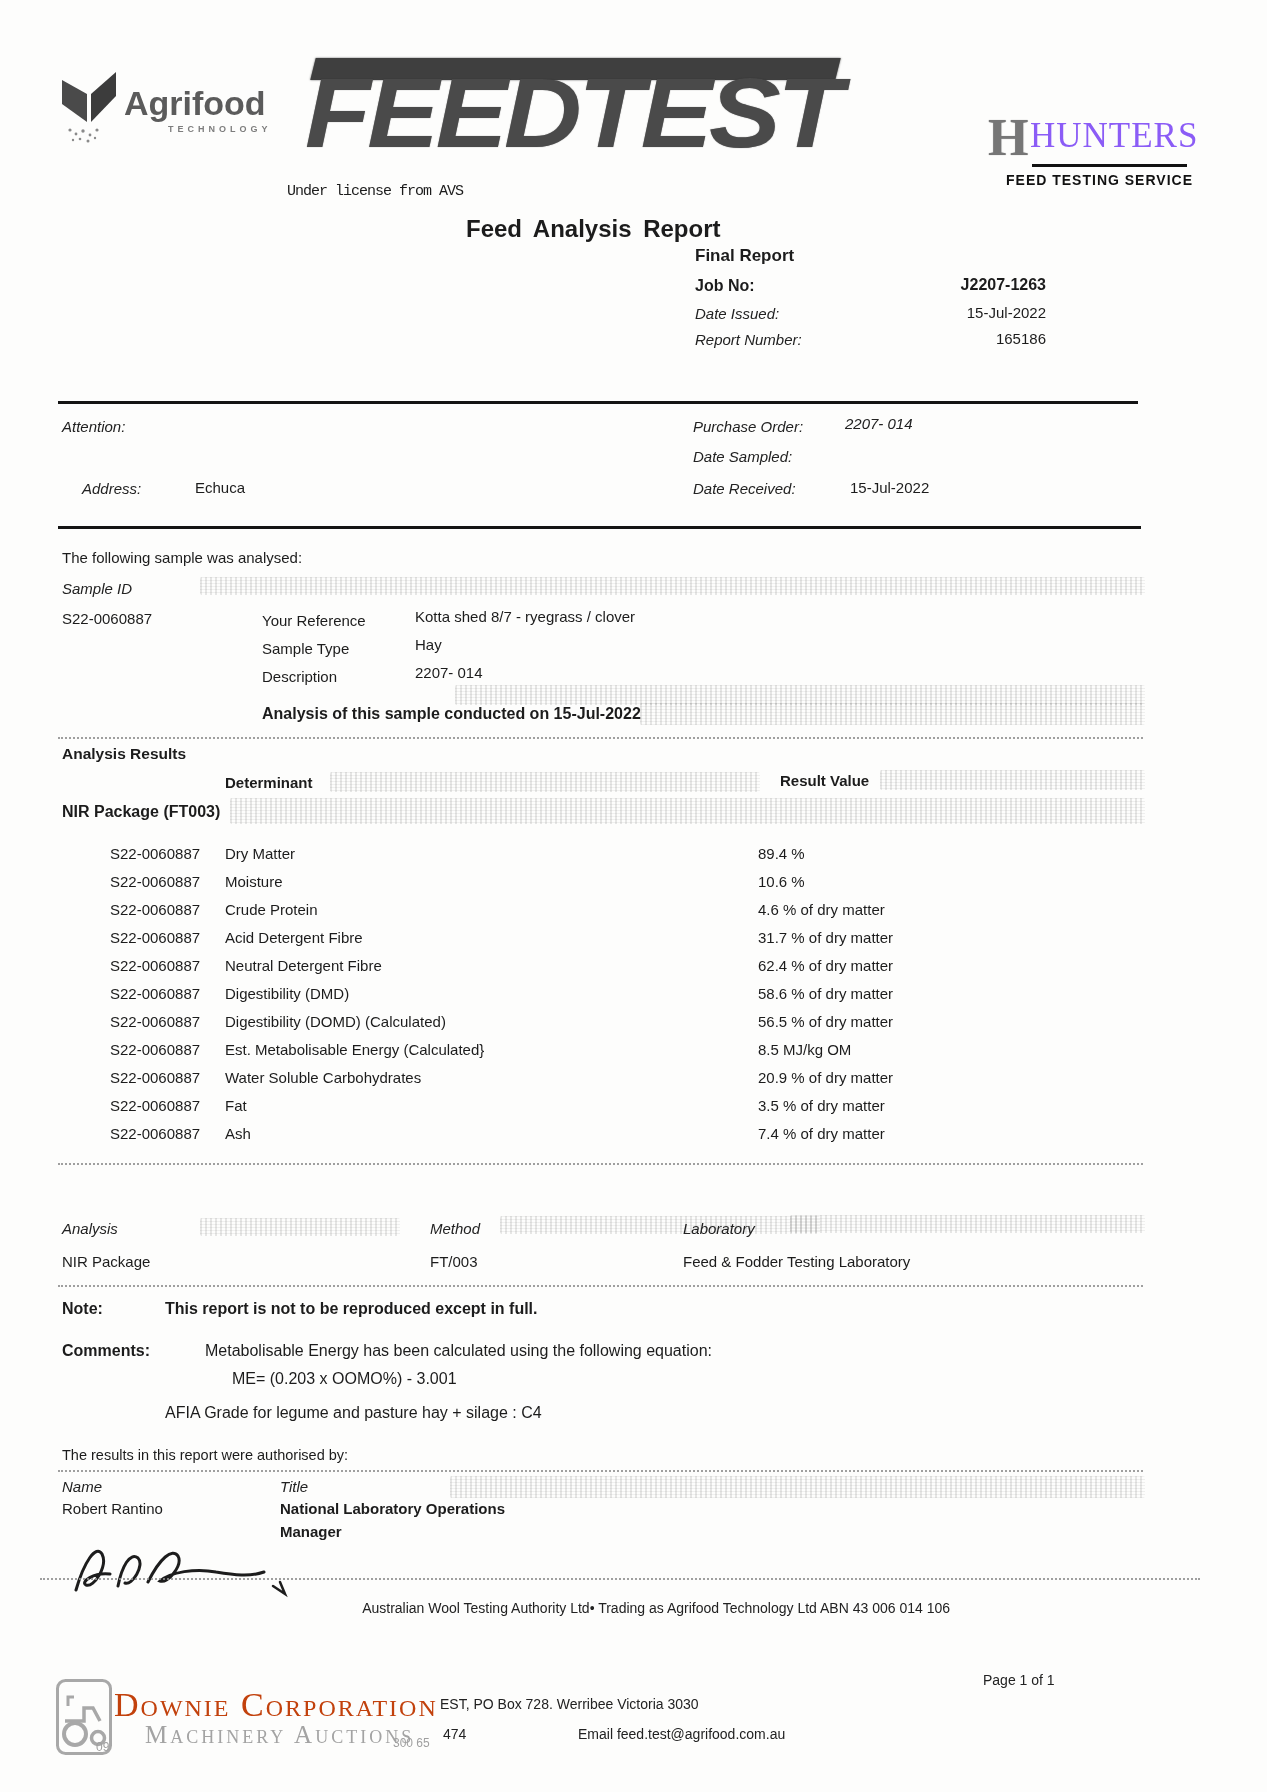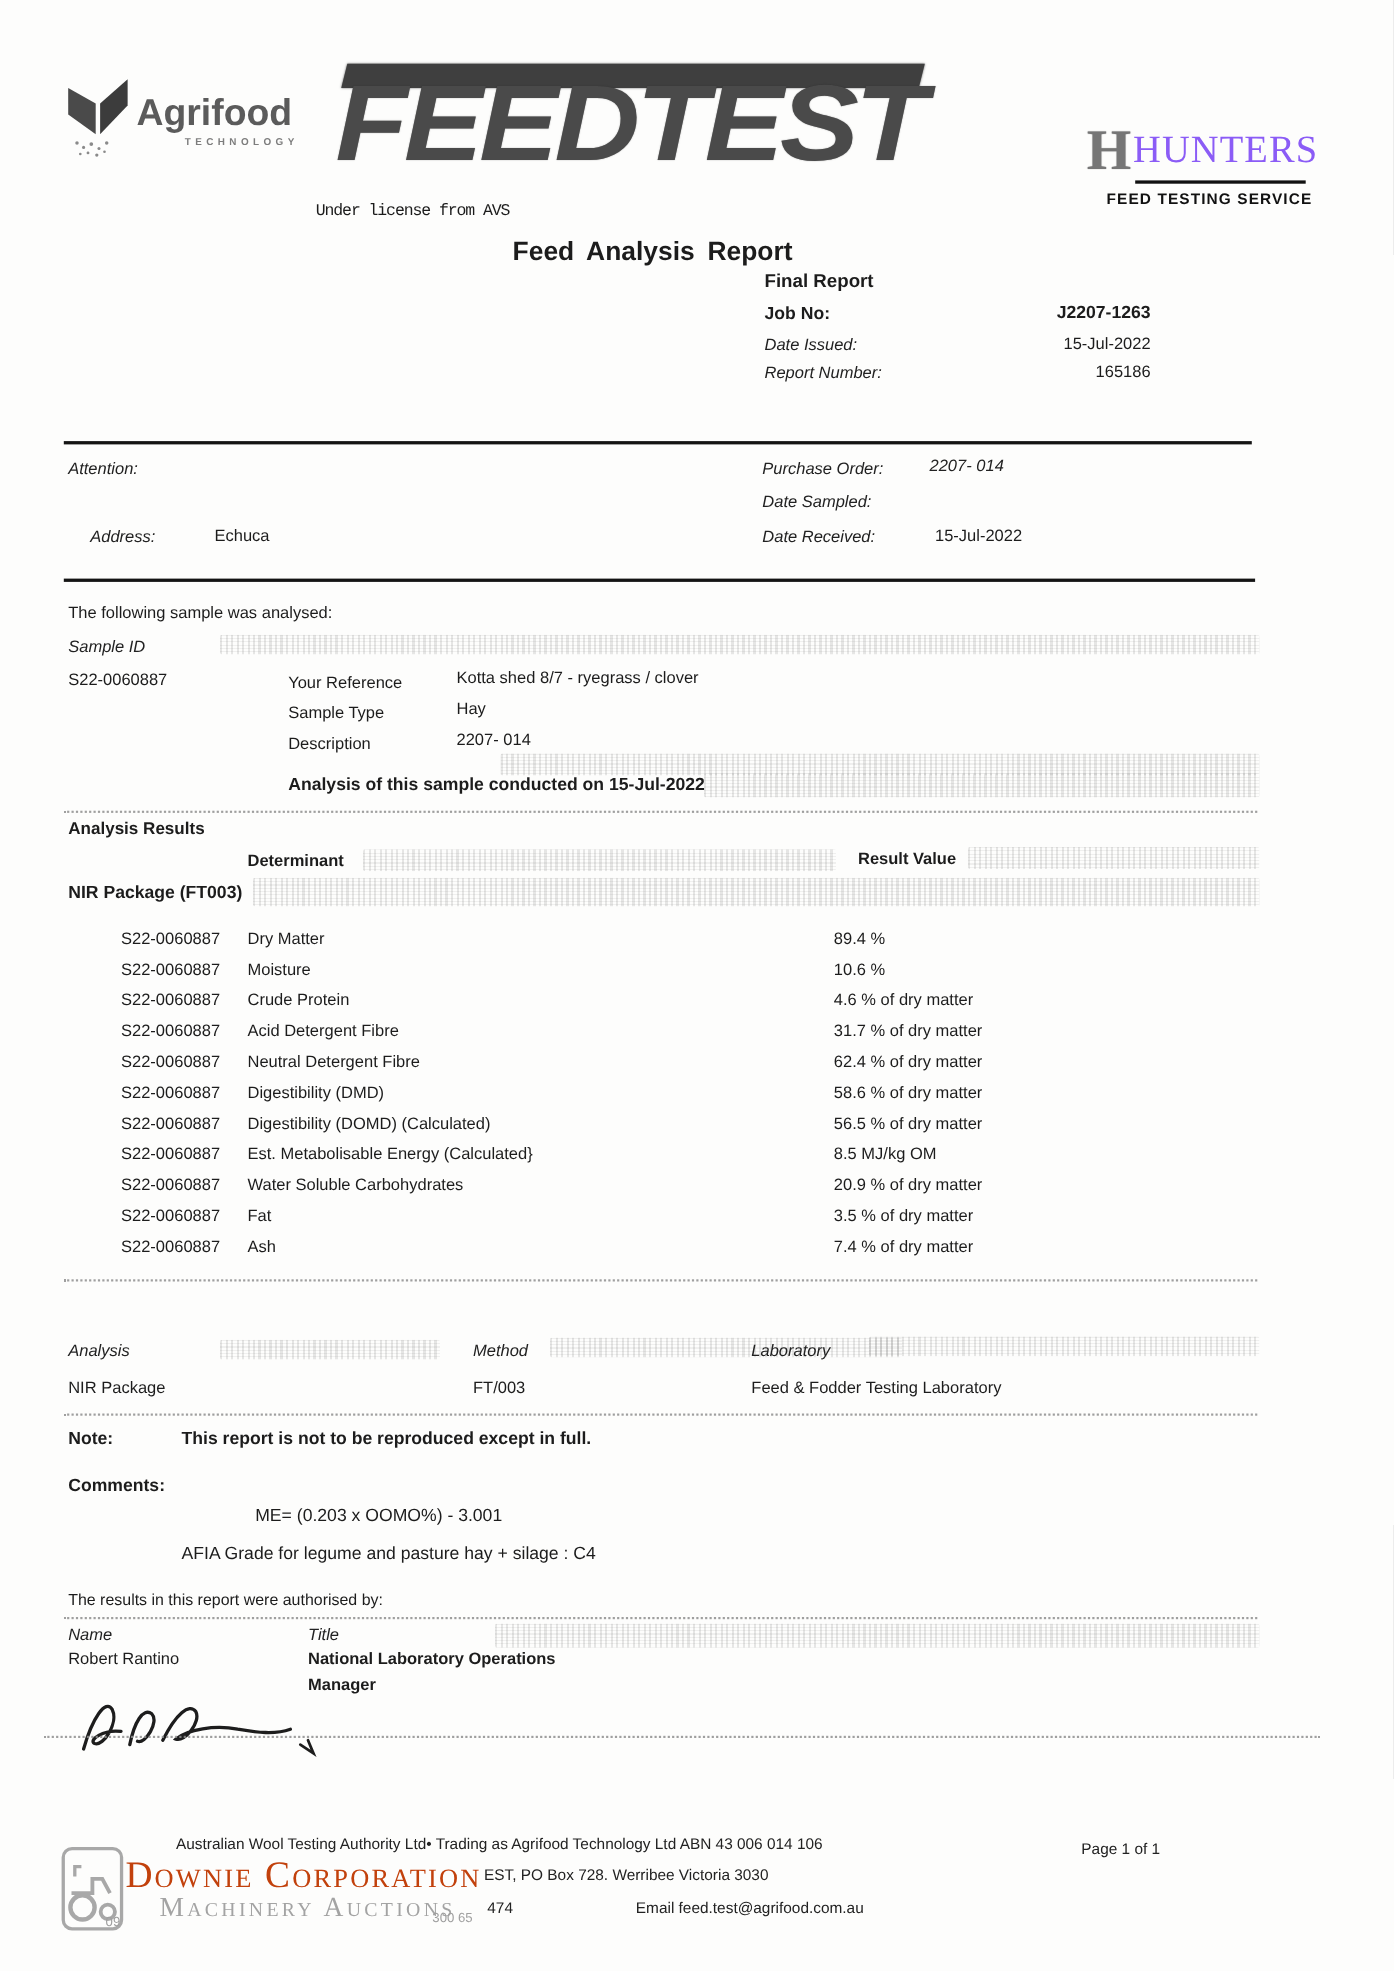--- a/index.html
+++ b/index.html
@@ -224,20 +224,21 @@
       <span class="d-lab">Feed &amp; Fodder Testing Laboratory</span>
     </div>
     </div>
 
   <div class="abs hr-dot" style="left:58px;top:1285px;width:1085px;"></div>
 
   <div class="abs bd" style="left:62px;top:1300px;font-size:16px;">Note:</div>
   <div class="abs bd" style="left:165px;top:1300px;font-size:16px;">This report is not to be reproduced except in full.</div>
 
   <div class="abs bd" style="left:62px;top:1342px;font-size:16px;">Comments:</div>
+  <div class="abs" style="left:205px;top:1342px;font-size:16px;">Metabolisable Energy has been calculated using the following equation:</div>
   <div class="abs" style="left:232px;top:1370px;font-size:16px;">ME= (0.203 x OOMO%) - 3.001</div>
   <div class="abs" style="left:165px;top:1404px;font-size:16px;">AFIA Grade for legume and pasture hay + silage : C4</div>
 
   <div class="abs" style="left:62px;top:1447px;font-size:14.5px;">The results in this report were authorised by:</div>
   <div class="abs hr-dot" style="left:58px;top:1470px;width:1085px;"></div>
 
   <div class="abs it" style="left:62px;top:1478px;">Name</div>
   <div class="abs it" style="left:280px;top:1478px;">Title</div>
   <div class="abs scanband" style="left:450px;top:1476px;width:695px;height:22px;"></div>
 
@@ -250,21 +251,21 @@
       <path d="M8 62 C 16 34, 28 16, 34 26 C 40 38, 26 60, 18 57 C 12 54, 26 44, 42 46
                M50 58 C 54 38, 62 24, 70 30 C 77 37, 64 58, 57 55
                M80 54 C 92 30, 104 20, 110 28 C 115 37, 100 56, 92 53
                C 102 44, 128 40, 148 44 C 166 47, 182 49, 196 44" stroke="#1d1d1d" stroke-width="3" fill="none" stroke-linecap="round"></path>
       <path d="M205 58 l12 8 l-5 -12" stroke="#1d1d1d" stroke-width="2.5" fill="none" stroke-linecap="round"></path>
     </svg>
   </div>
 
   <div class="abs hr-dot" style="left:40px;top:1578px;width:1160px;"></div>
 
-  <div class="abs footer-line" style="left:160px;top:1668px;width:790px;text-align:left;">Australian Wool Testing Authority Ltd• Trading as Agrifood Technology Ltd  ABN 43 006 014 106</div>
+  <div class="abs footer-line" style="left:160px;top:1600px;width:790px;text-align:right;">Australian Wool Testing Authority Ltd• Trading as Agrifood Technology Ltd  ABN 43 006 014 106</div>
   <div class="abs footer-line" style="left:983px;top:1672px;">Page 1 of 1</div>
   <div class="abs footer-line" style="left:440px;top:1696px;">EST, PO Box 728. Werribee  Victoria  3030</div>
   <div class="abs footer-line" style="left:443px;top:1726px;">474</div>
   <div class="abs footer-line" style="left:578px;top:1726px;">Email feed.test@agrifood.com.au</div>
 
   <div class="abs" style="left:55px;top:1678px;width:58px;height:78px;">
     <svg class="icon-svg" width="58" height="78" viewBox="0 0 58 78" opacity="0.85">
       <rect x="2.5" y="2.5" width="53" height="73" rx="8" fill="none" stroke="#9a9a9a" stroke-width="3"></rect>
       <circle cx="20" cy="56" r="11" fill="none" stroke="#9a9a9a" stroke-width="4"></circle>
       <circle cx="43" cy="60" r="6.5" fill="none" stroke="#9a9a9a" stroke-width="3.5"></circle>

